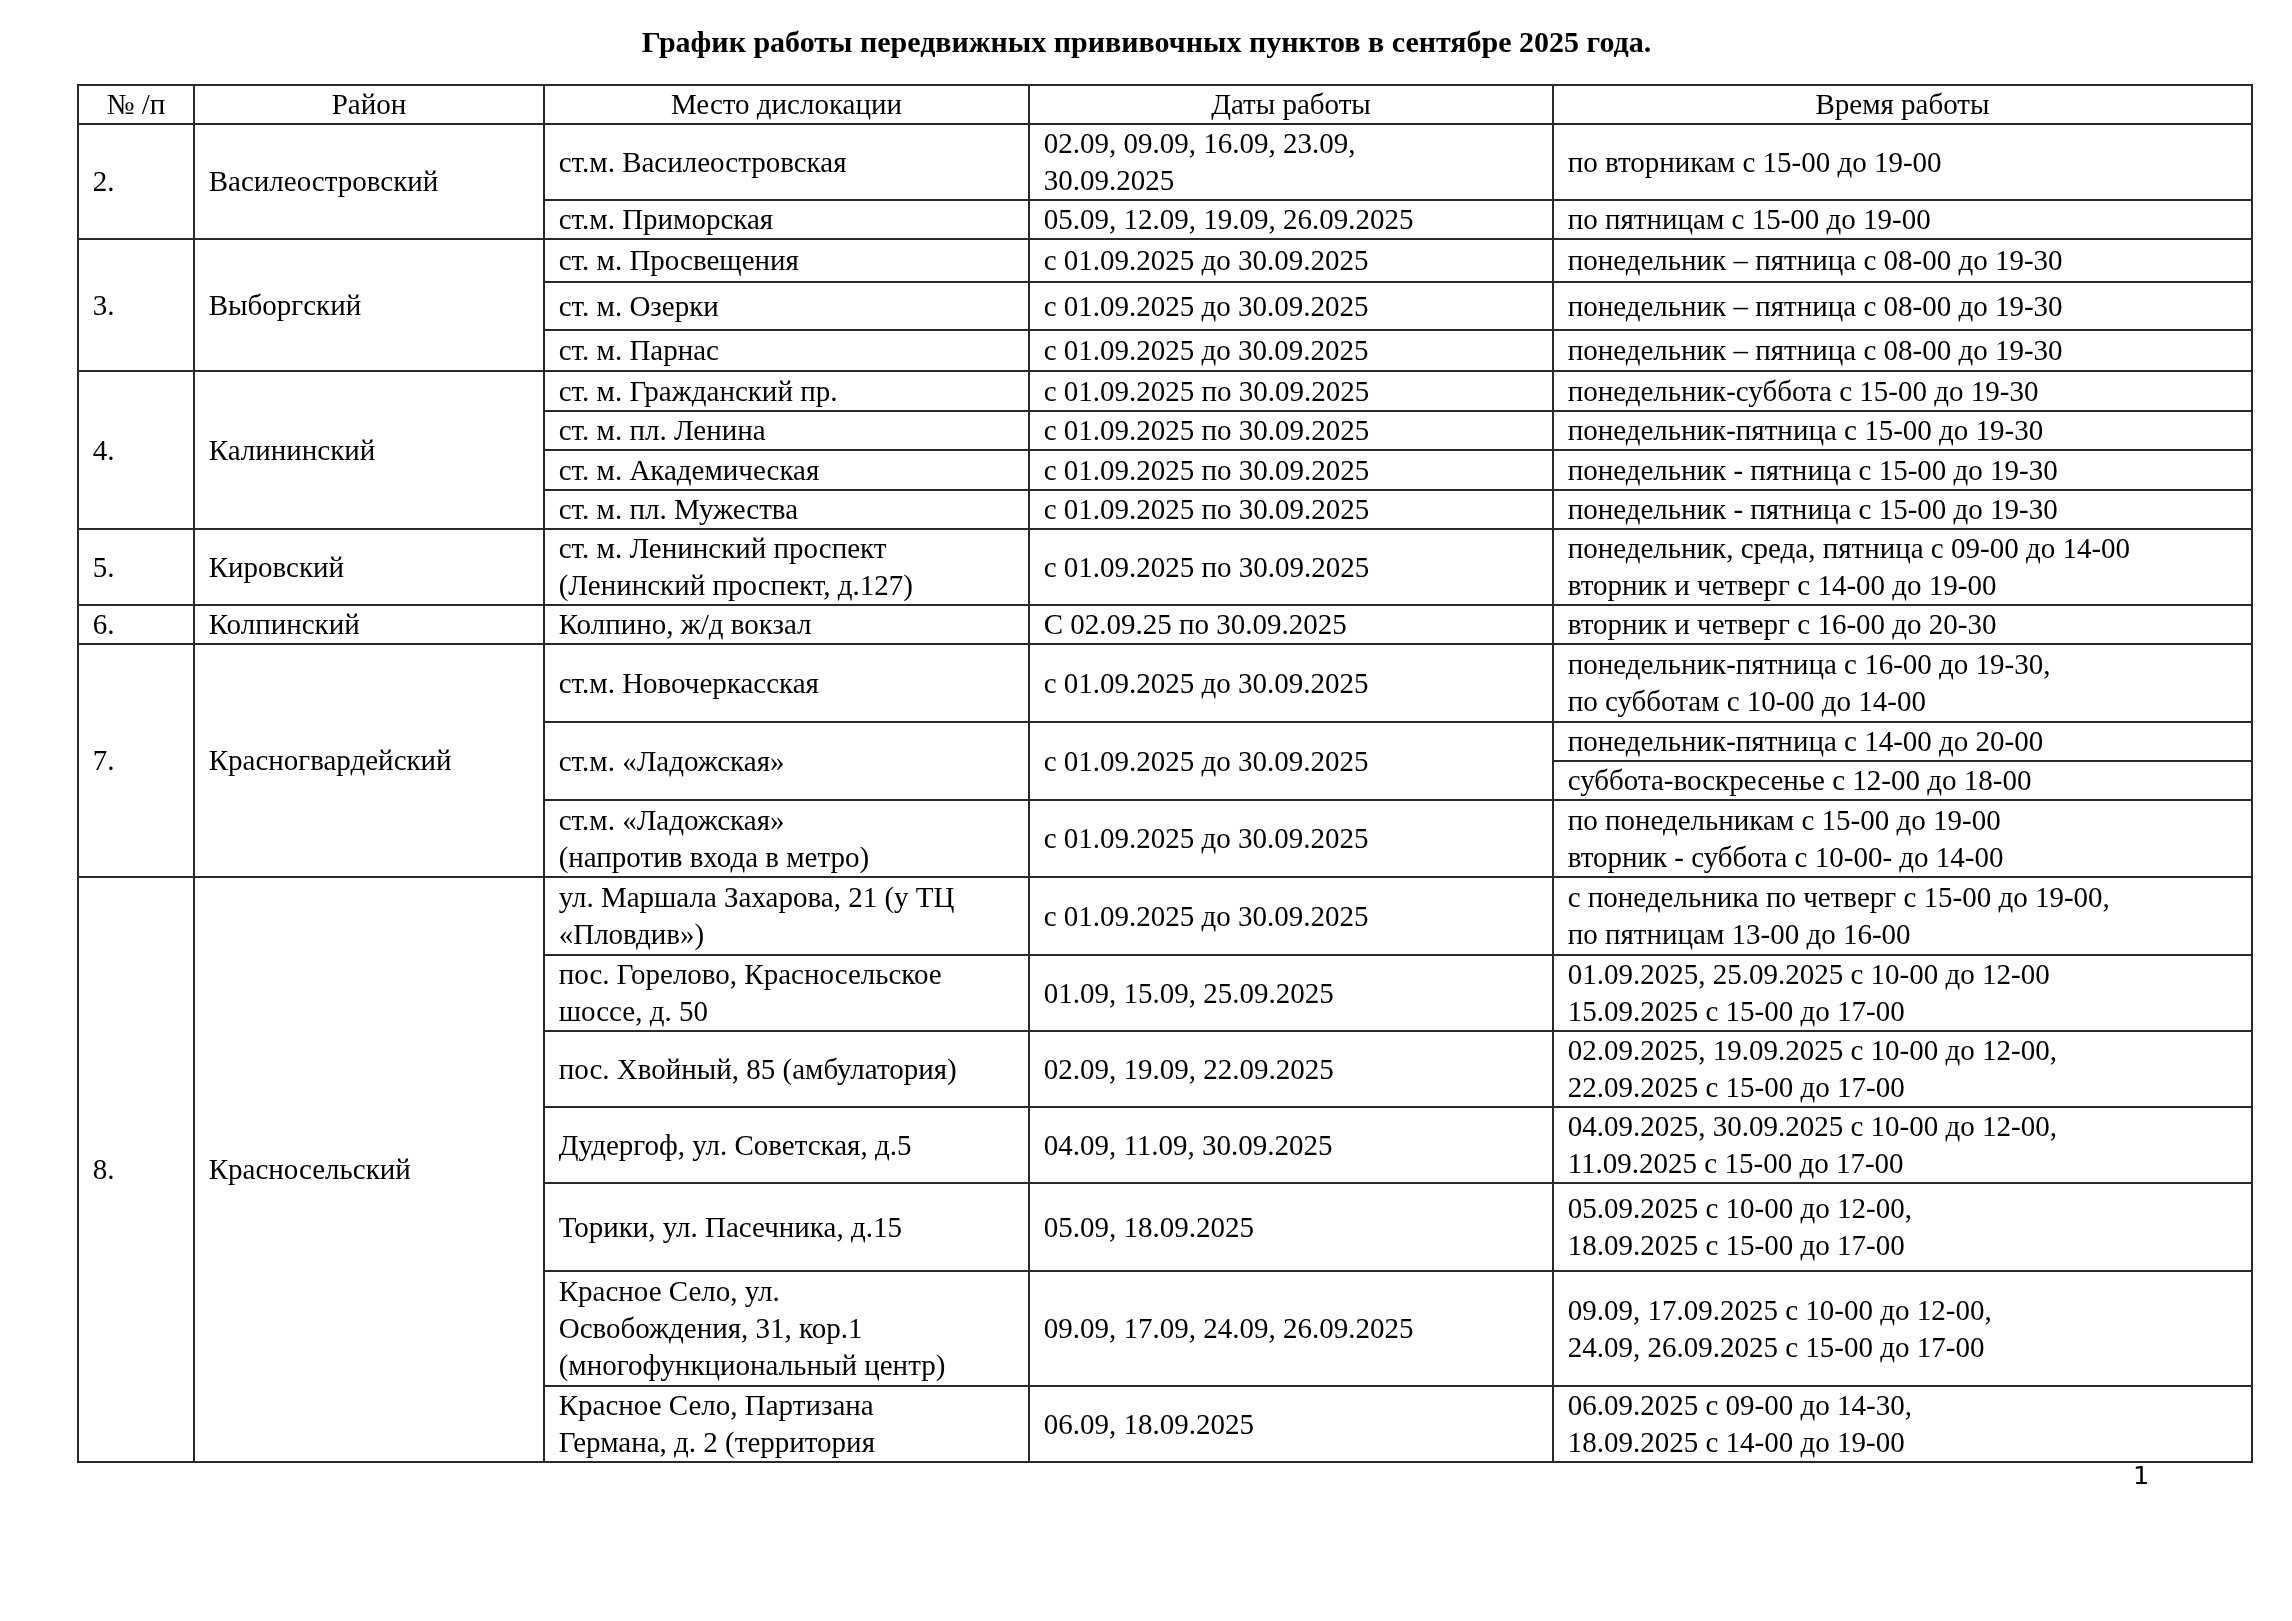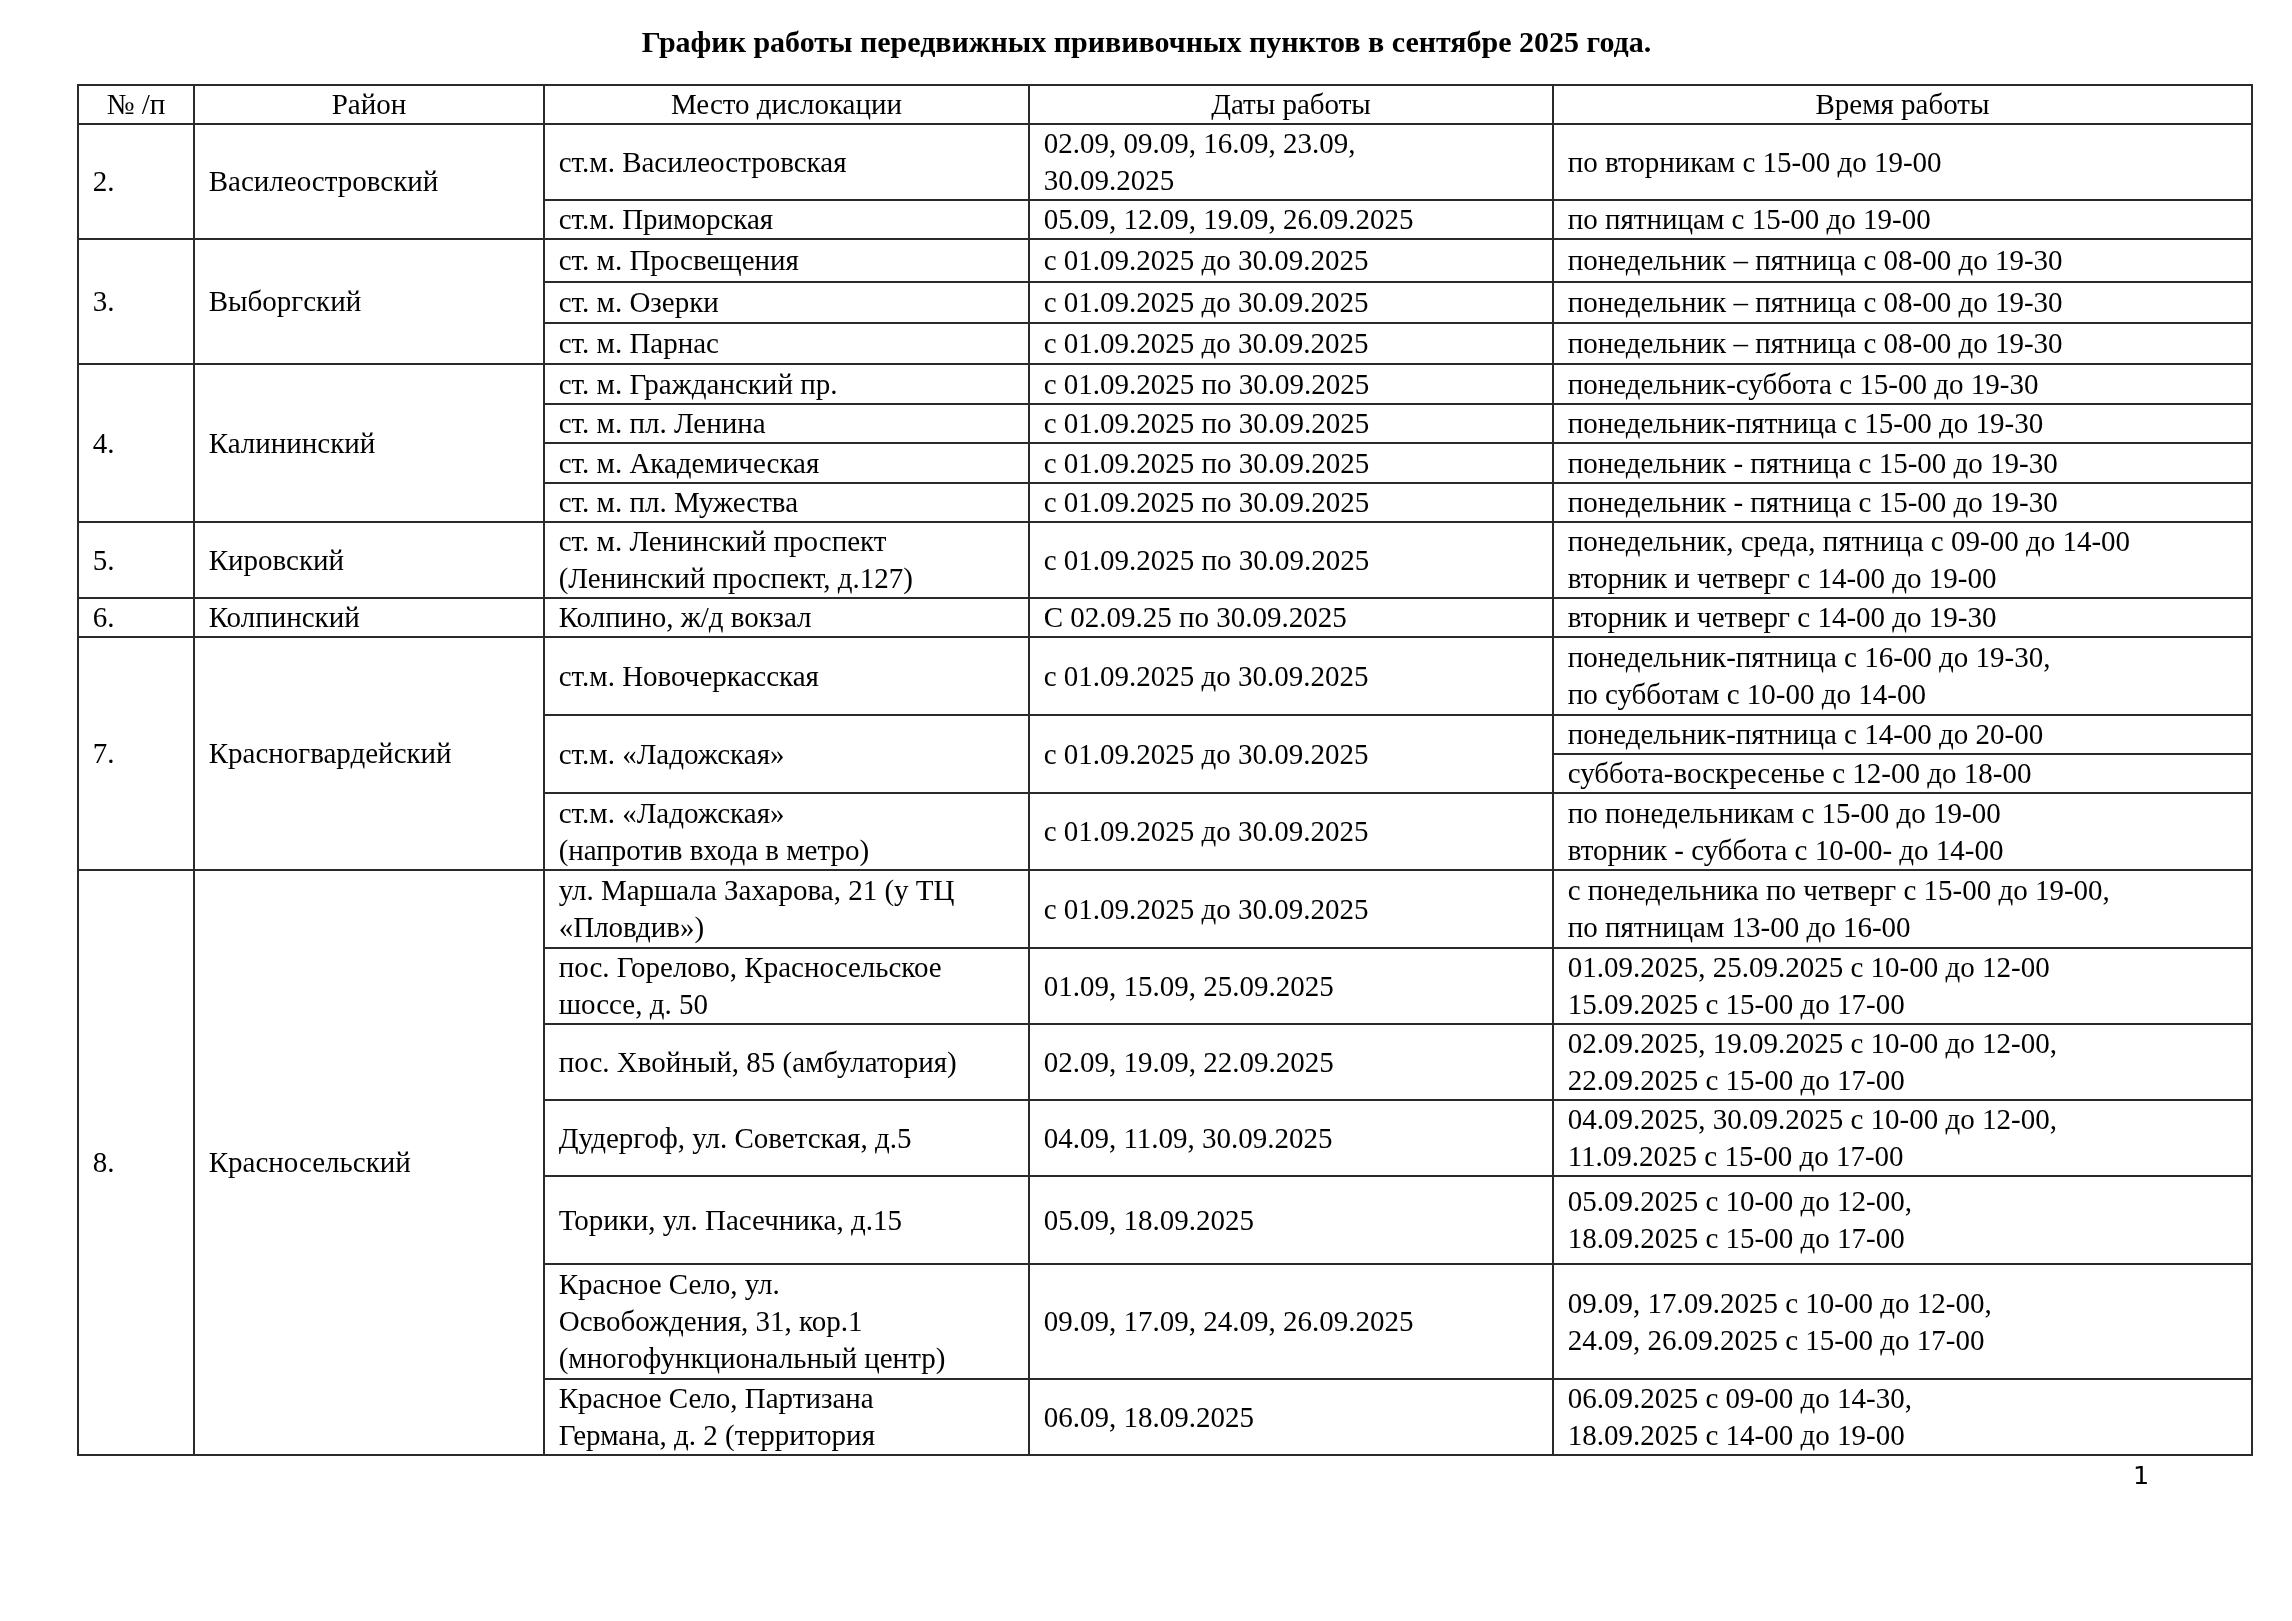--- a/index.html
+++ b/index.html
@@ -87,21 +87,21 @@
         <td>
           <span class="line">ст. м. Просвещения</span>
         </td>
         <td>
           <span class="line">с 01.09.2025 до 30.09.2025</span>
         </td>
         <td>
           <span class="line">понедельник – пятница  с 08-00 до 19-30</span>
         </td>
       </tr>
-      <tr style="height: 41px;">
+      <tr style="height: 48px;">
         <td>
           <span class="line">ст. м. Озерки</span>
         </td>
         <td>
           <span class="line">с 01.09.2025 до 30.09.2025</span>
         </td>
         <td>
           <span class="line">понедельник – пятница  с 08-00 до 19-30</span>
         </td>
       </tr>
@@ -180,21 +180,21 @@
       <tr style="height: 39px;">
         <td class="num" rowspan="1">6.</td>
         <td class="dist" rowspan="1">Колпинский</td>
         <td>
           <span class="line">Колпино, ж/д вокзал</span>
         </td>
         <td>
           <span class="line">С 02.09.25 по 30.09.2025</span>
         </td>
         <td>
-          <span class="line">вторник и четверг с 14-00 до 19-30</span>
+          <span class="line">вторник и четверг с 16-00 до 20-30</span>
         </td>
       </tr>
       <tr style="height: 78px;">
         <td class="num" rowspan="4">7.</td>
         <td class="dist" rowspan="4">Красногвардейский</td>
         <td>
           <span class="line">ст.м. Новочеркасская</span>
         </td>
         <td>
           <span class="line">с 01.09.2025 до 30.09.2025</span>

